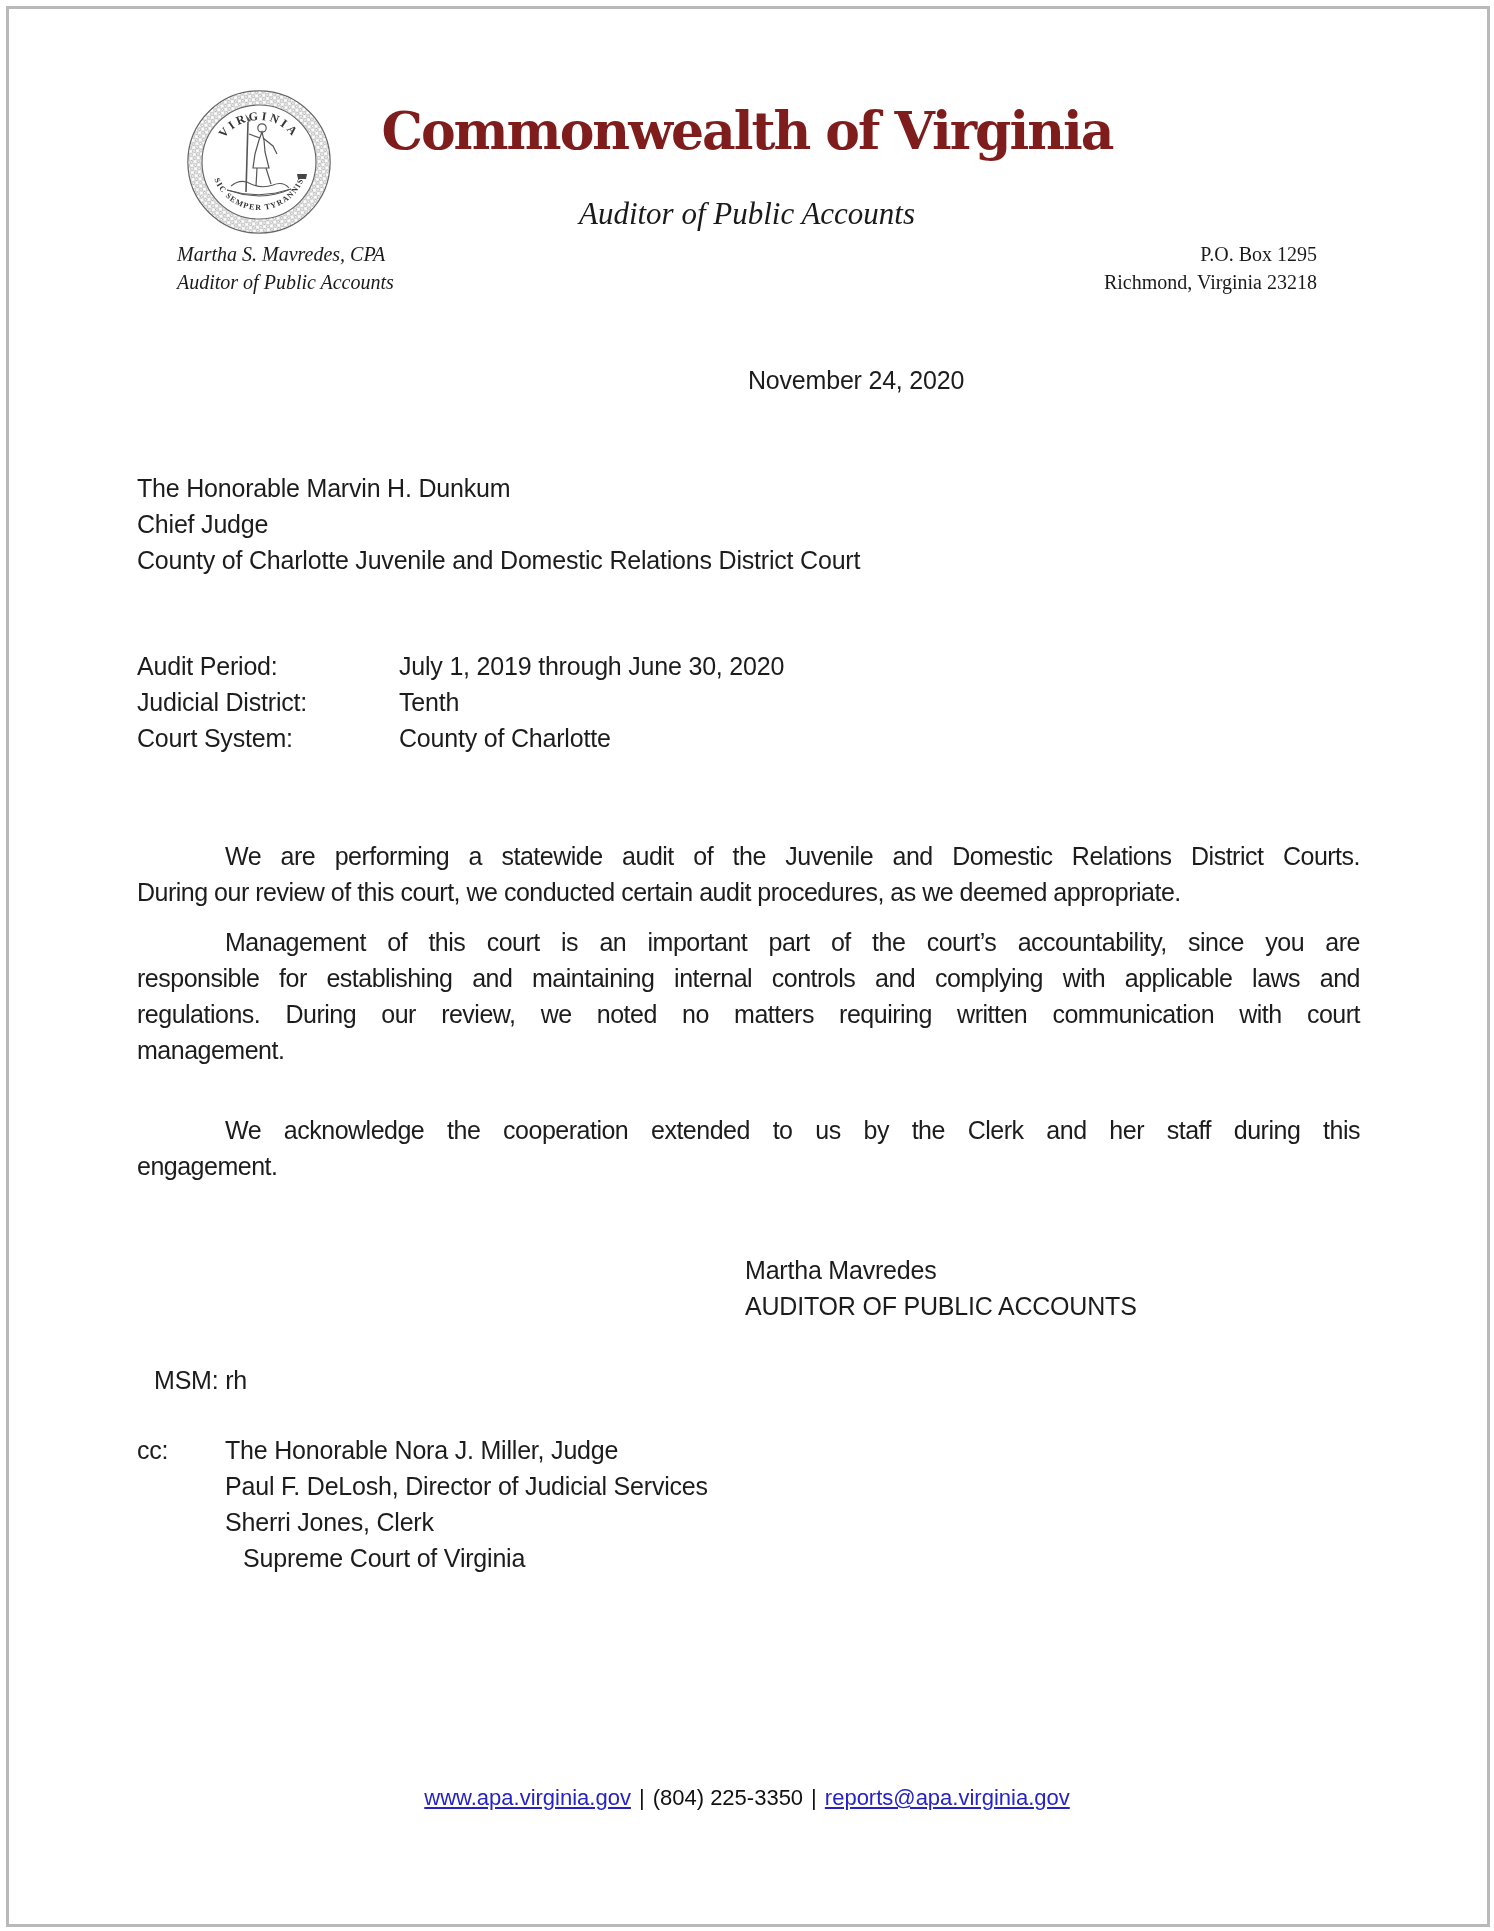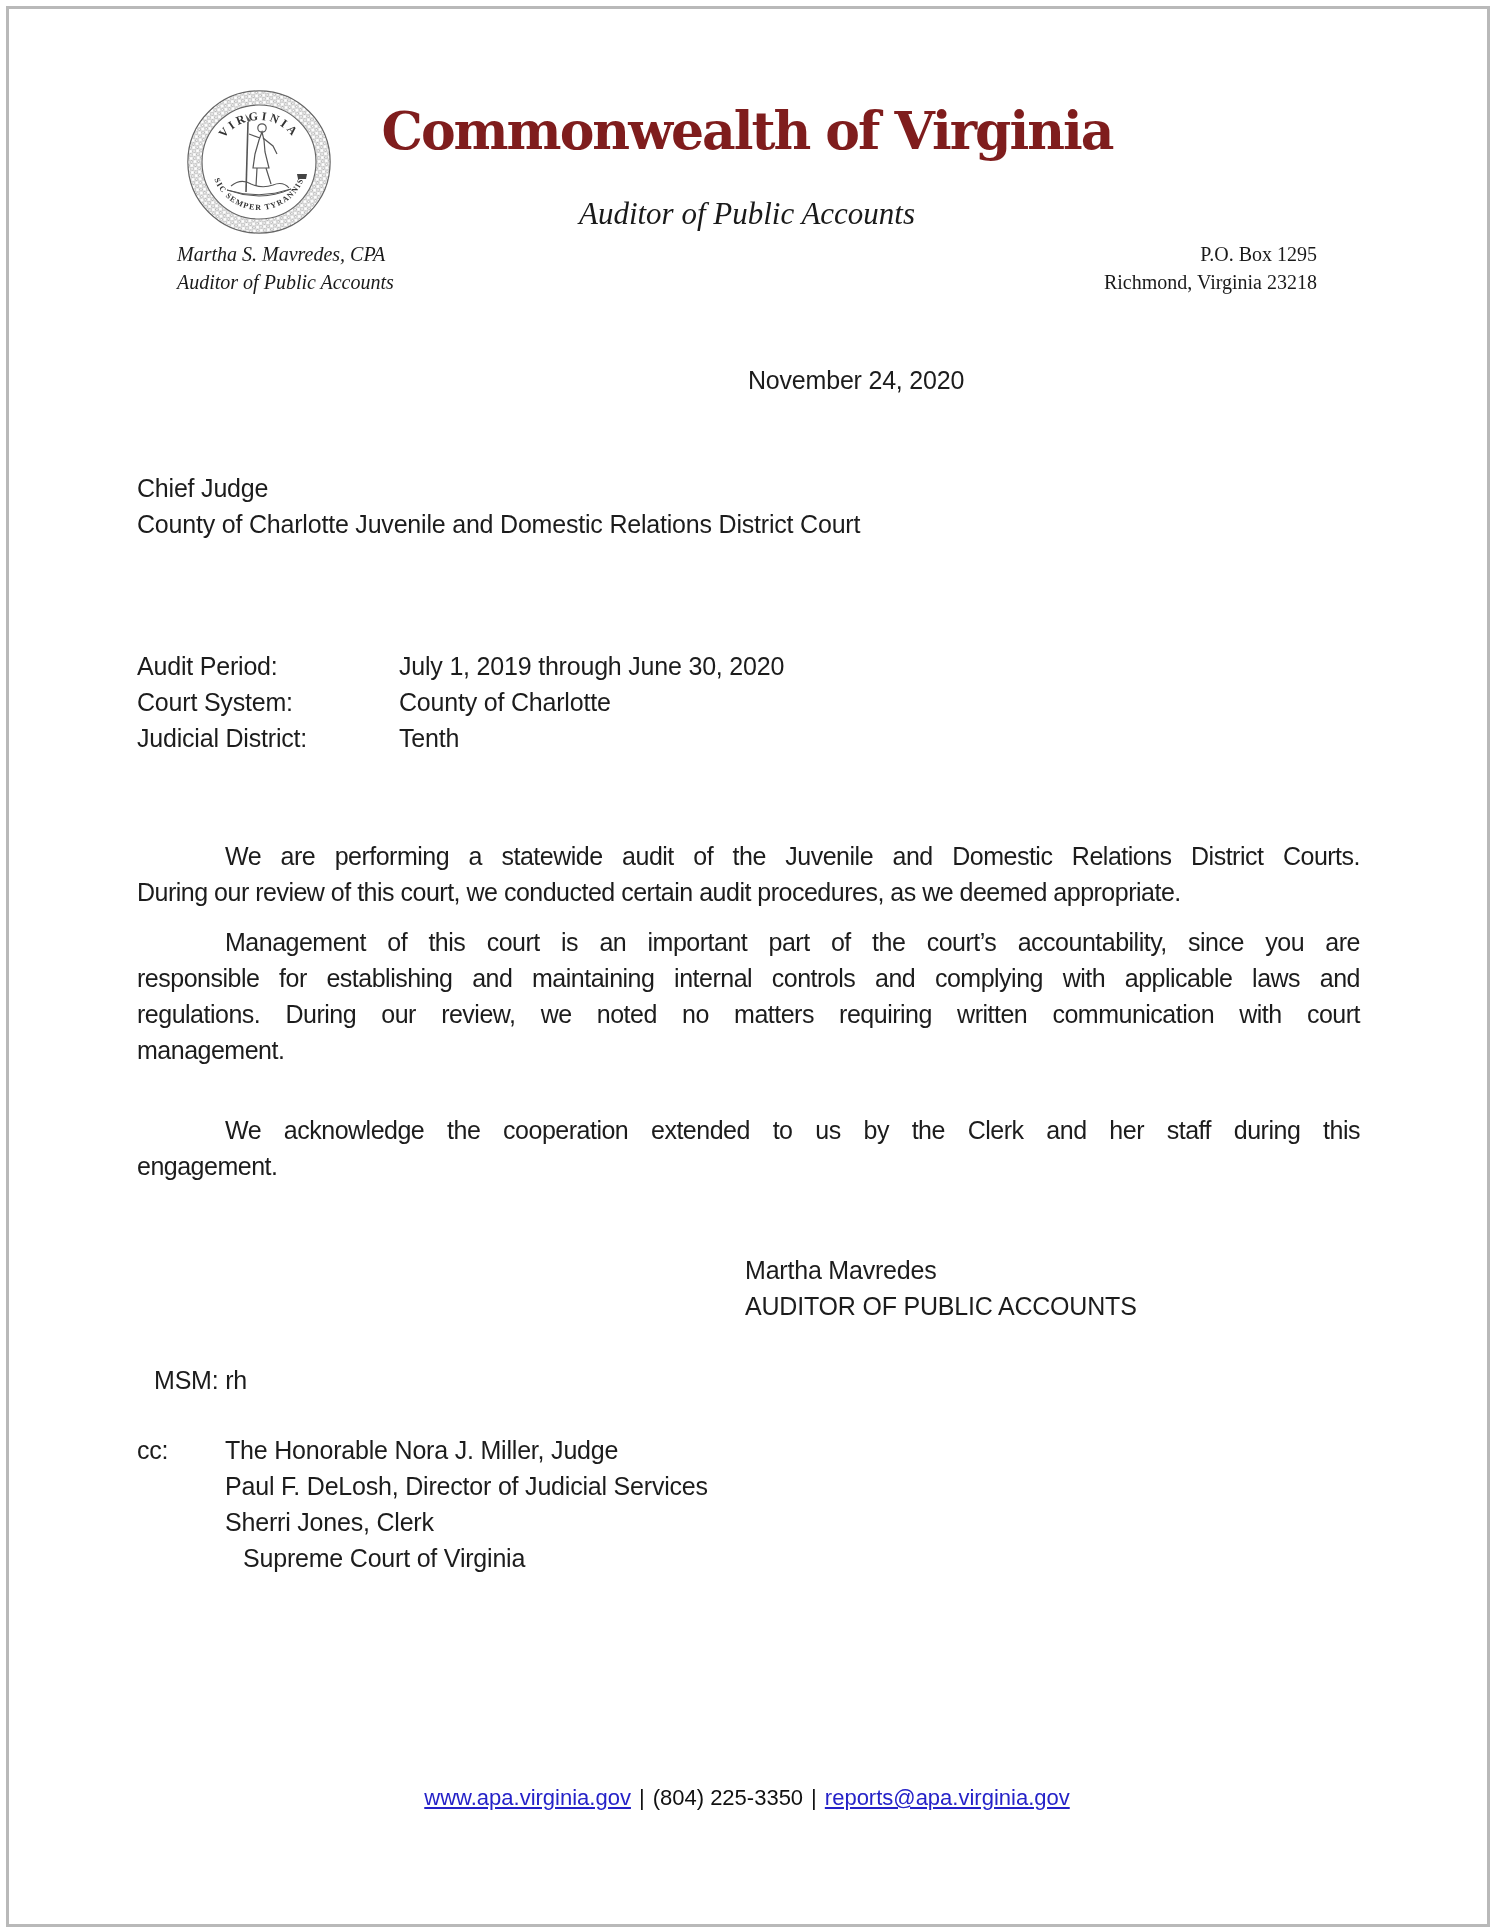--- a/index.html
+++ b/index.html
@@ -155,33 +155,34 @@
   </div>
 
   <div class="lh-right">
     <div>P.O. Box 1295</div>
     <div>Richmond, Virginia 23218</div>
   </div>
 
   <div class="sans date-line">November 24, 2020</div>
 
   <div class="sans recipient">
+    <div>The Honorable Marvin H. Dunkum</div>
     <div>Chief Judge</div>
     <div>County of Charlotte Juvenile and Domestic Relations District Court</div>
   </div>
 
   <div class="sans audit-info">
     <div class="audit-row">
       <span class="a-label">Audit Period:</span><span>July 1, 2019 through June 30, 2020</span>
     </div>
     <div class="audit-row">
+      <span class="a-label">Judicial District:</span><span>Tenth</span>
+    </div>
+    <div class="audit-row">
       <span class="a-label">Court System:</span><span>County of Charlotte</span>
-    </div>
-    <div class="audit-row">
-      <span class="a-label">Judicial District:</span><span>Tenth</span>
     </div>
   </div>
 
   <div class="para p1">
     <div class="pline indent">We are performing a statewide audit of the Juvenile and Domestic Relations District Courts.</div>
     <div class="pline last">During our review of this court, we conducted certain audit procedures, as we deemed appropriate.</div>
   </div>
 
   <div class="para p2">
     <div class="pline indent">Management of this court is an important part of the court’s accountability, since you are</div>

